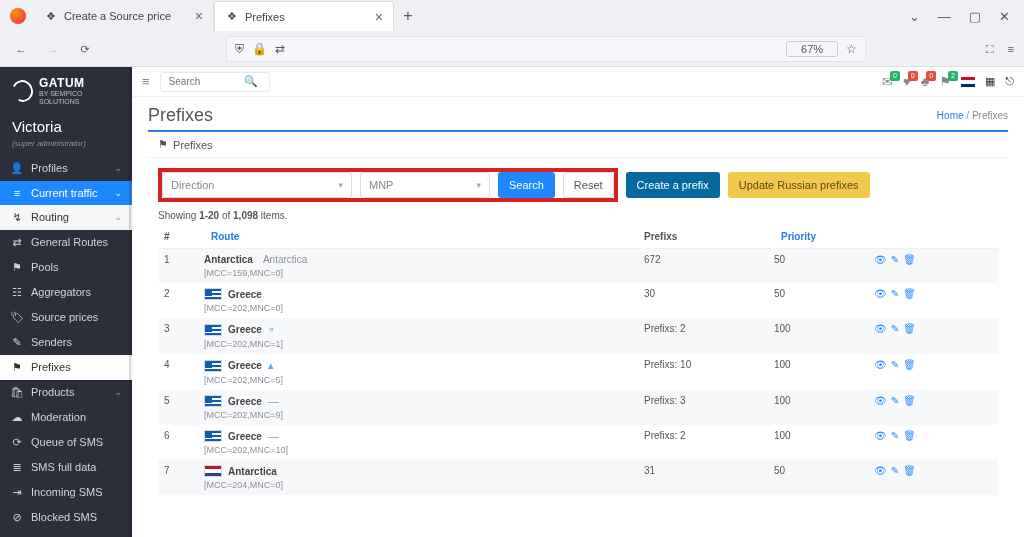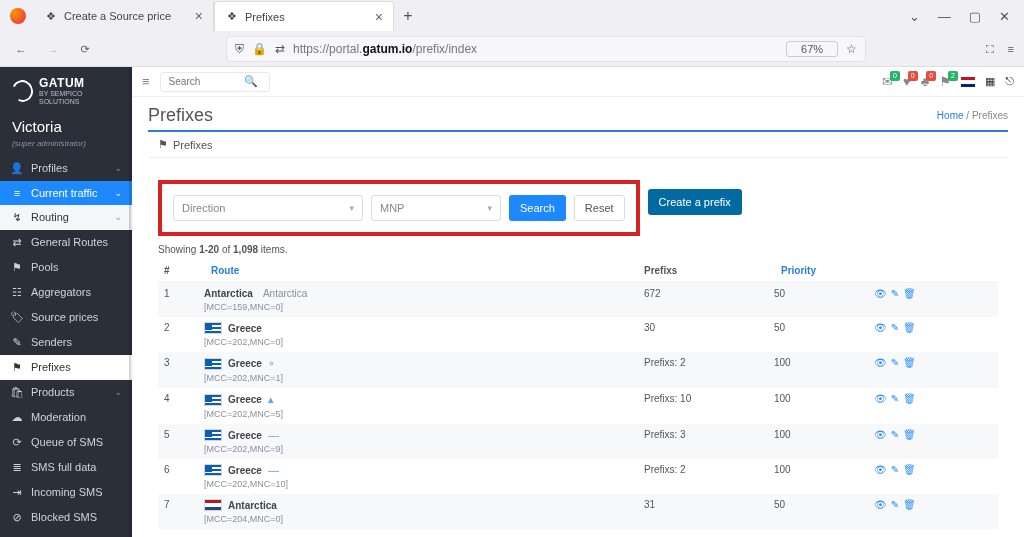--- a/index.html
+++ b/index.html
@@ -59,21 +59,21 @@
 
   .page { padding:8px 16px; overflow:auto; flex:1;}
   .page-header { display:flex; align-items:center; justify-content:space-between; margin-bottom:4px;}
   .page-title { font-size:18px; font-weight:500; color:#555;}
   .crumbs { font-size:10px; color:#888;}
   .crumbs a { color:#2a7de1; text-decoration:none;}
   .panel { border:0px solid #e5e8ee; border-top:2px solid #2a7de1; background:#fff; margin-top:2px;}
   .panel-head { padding:6px 10px; font-size:11px; color:#555; display:flex; gap:5px; align-items:center; border-bottom:1px solid #eef0f3;}
   .panel-body { padding:10px;}
   .filter-row { display:flex; gap:8px; align-items:center; flex-wrap:wrap;}
-  .filter-highlight { border:4px solid #d62222; padding:11px; display:flex; gap:8px; align-items:center;margin-top:12px;}
+  .filter-highlight { border:4px solid #d62222; padding:0; display:flex; gap:8px; align-items:center;}
   .sel, .txt { height:26px; border:1px solid #d9dce3; border-radius:3px; padding:0 8px; font-size:11px; color:#888; background:#fff; display:flex; align-items:center; justify-content:space-between;}
   .sel { cursor:pointer;}
   .sel .caret { color:#aaa; font-size:9px;}
   .txt input { border:none; outline:none; width:100%; font-size:11px;}
   .btn { height:26px; padding:0 10px; border-radius:3px; font-size:11px; cursor:pointer; border:1px solid transparent; display:inline-flex; align-items:center;}
   .btn-primary { background:#1e88ff; color:#fff;}
   .btn-default { background:#fff; color:#555; border-color:#d9dce3;}
   .btn-success { background:#0369a1; color:#fff;}
   .btn-warning { background:#f2c94c; color:#5a4a12;}
   .summary { font-size:10px; color:#555; margin:8px 0 4px;}
@@ -123,23 +123,20 @@
     </div>
   </div>
   <div class="addr-row">
     <span class="nav-btn">←</span>
     <span class="nav-btn disabled">→</span>
     <span class="nav-btn">⟳</span>
     <div class="addr-bar">
       <span>⛨</span>
       <span>🔒</span>
       <span>⇄</span>
-      <span class="url">
-        <span>https://portal.</span><b>gatum.io</b><span>/prefix/index</span>
-      </span>
       <span style="margin-left:auto" class="zoom">67%</span>
       <span>☆</span>
     </div>
     <div class="addr-right">
       <span>⛶</span>
       <span>≡</span>
     </div>
   </div>
 </div>
 
@@ -263,20 +260,21 @@
                   <span class="caret">▾</span>
               </div>
               <div class="sel" style="width:130px">
                 <span>MNP</span>
                   <span class="caret">▾</span>
               </div>
               <button class="btn btn-primary">Search</button>
               <button class="btn btn-default">Reset</button>
             </div>
             <button class="btn btn-success">Create a prefix</button>
+            <button class="btn btn-warning">Update Russian prefixes</button>
           </div>
 
           <div class="summary">
             <span>Showing </span><b>1-20</b><span> of </span><b>1,098</b><span> items.</span>
           </div>
 
           <table class="grid">
             <thead>
               <tr>
                 <th class="col-idx">#</th>

